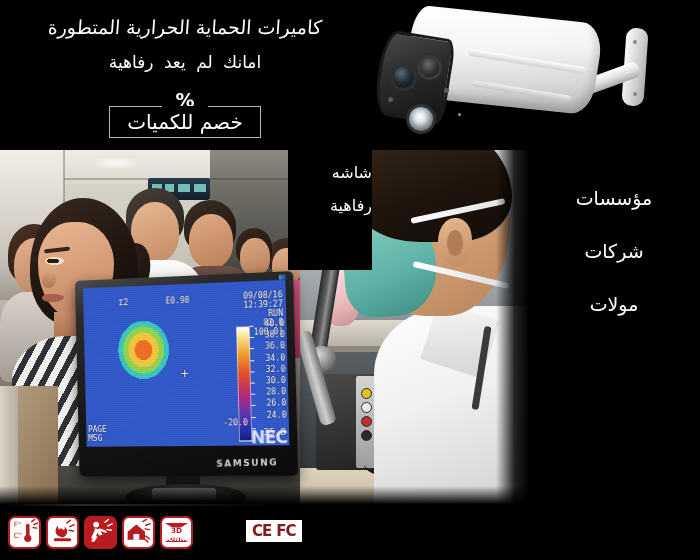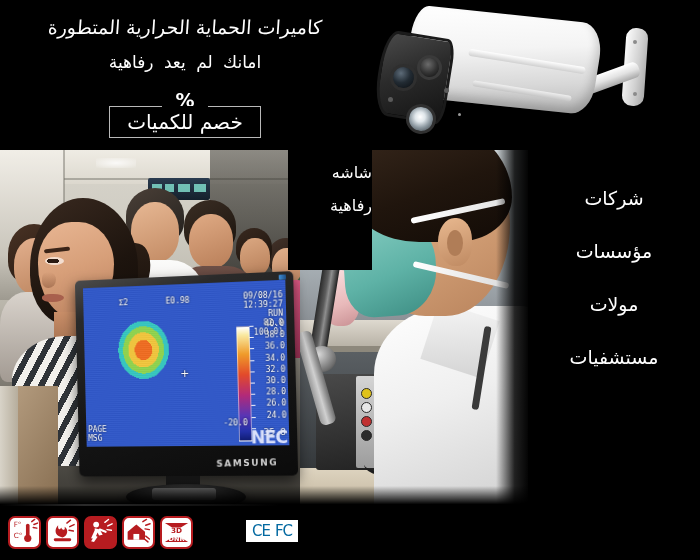--- a/index.html
+++ b/index.html
@@ -738,22 +738,22 @@
     left: 246px; top: 14px;
     background: #ffffff;
     padding: 2px 6px;
     display: flex;
     align-items: center;
     gap: 5px;
     height: 22px;
     box-sizing: border-box;
   }
   .cert-mark {
-    color: #0369a1;
-    font-weight: normal;
+    color: #7f1d1d;
+    font-weight: bold;
     font-size: 15px;
     letter-spacing: -1px;
     line-height: 16px;
     font-family: "DejaVu Sans", "Liberation Sans", sans-serif;
   }
   .top-divider {
     position: absolute;
     left: 0; bottom: 54px;
     width: 700px; height: 2px;
     background: linear-gradient(90deg,#000 0%, #2a2a2a 12%, #000 40%, #000 100%);
@@ -924,24 +924,23 @@
 
   <div class="photo-fade-right"></div>
   <div class="photo-fade-bottom"></div>
 
   <div class="mid-label">
     <div>شاشه</div>
     <div>رفاهية</div>
   </div>
 
   <div class="segments">
+    <div>مؤسسات</div>
     <div>شركات</div>
-    <div>مؤسسات</div>
     <div>مولات</div>
-    <div>مستشفيات</div>
   </div>
 
   <div class="top-divider"></div>
   <div class="bottom-strip">
 
     <div class="icon-row">
 
       <div class="feat-icon">
         <svg class="fi-svg" viewBox="0 0 40 40">
           <text x="5" y="13" font-size="10" font-family="DejaVu Sans, sans-serif" fill="#b71c20">F°</text>

